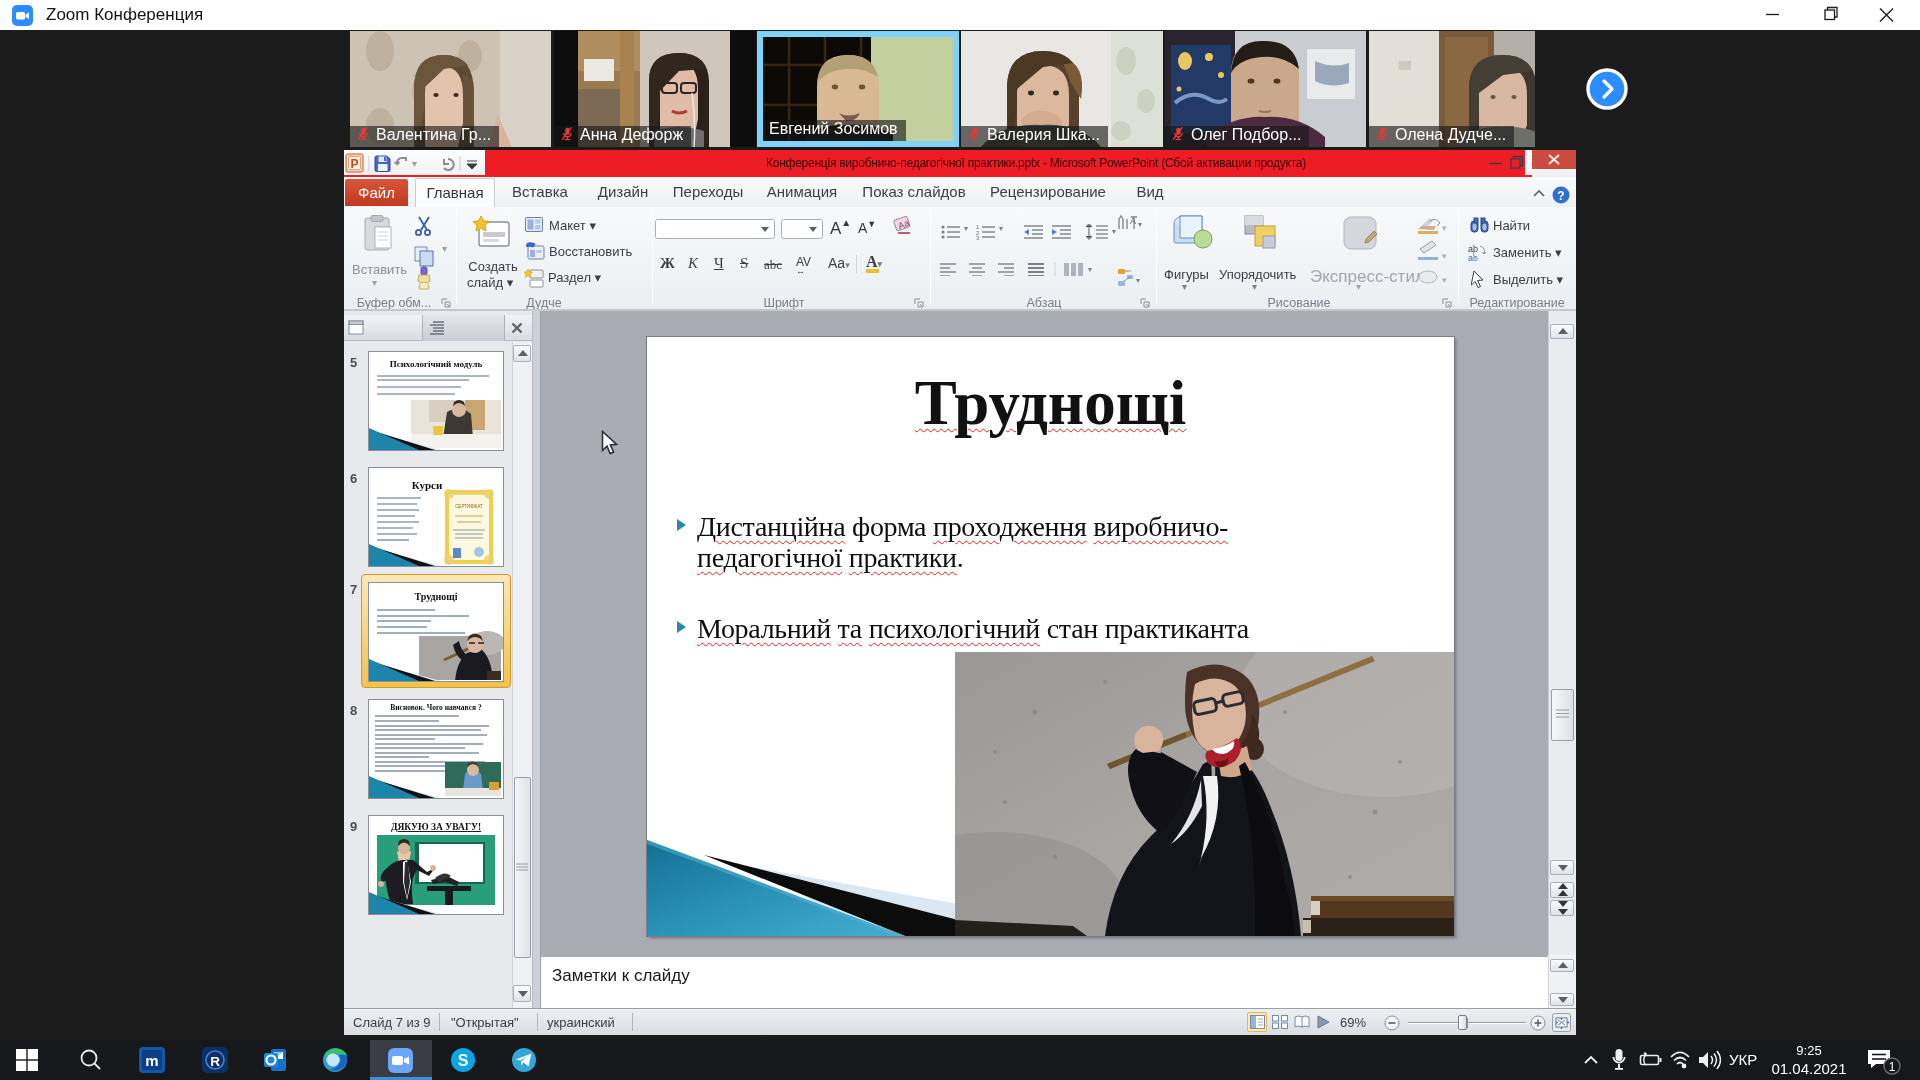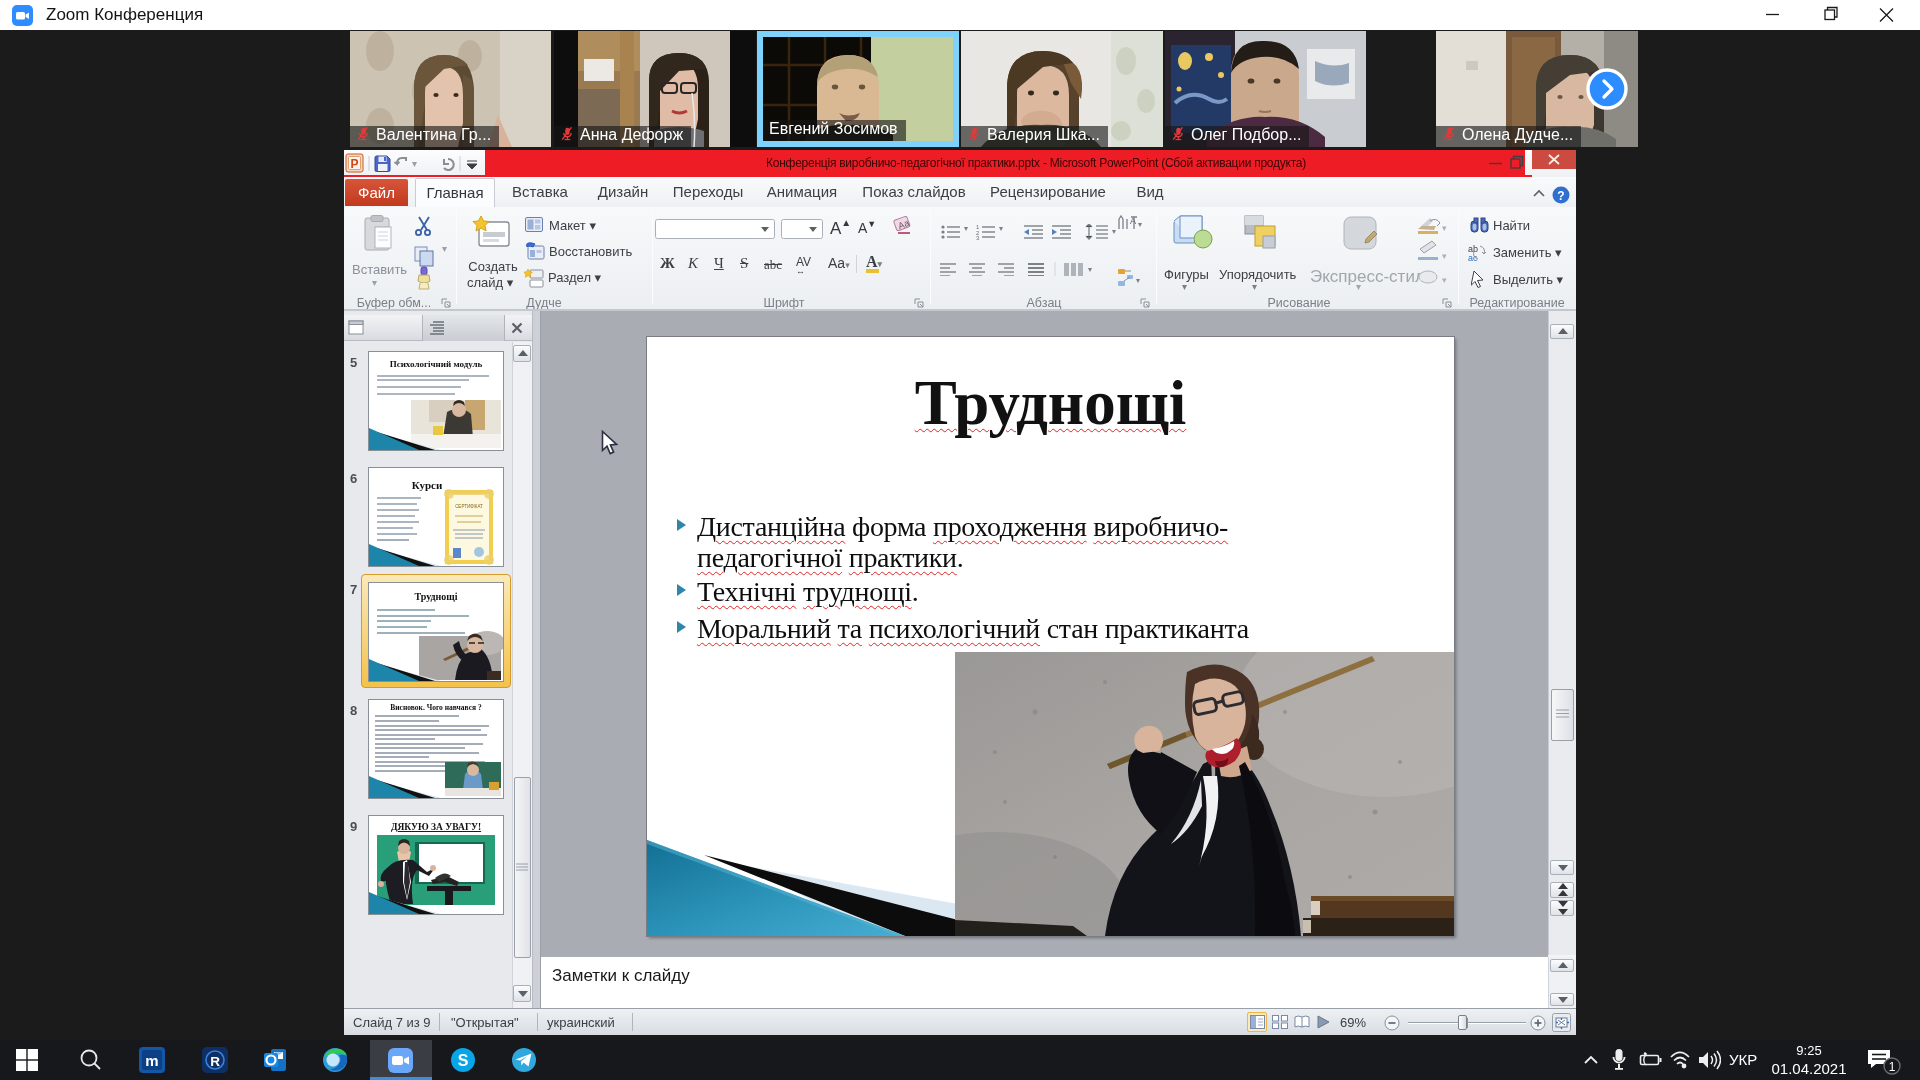--- a/index.html
+++ b/index.html
@@ -167,21 +167,21 @@
  <div class="vlabel"><svg class="micoff" viewBox="0 0 16 16">
         <g fill="#e23a3a">
           <rect x="6" y="1.5" width="5" height="8" rx="2.5"></rect>
           <path d="M3.5 7.5 a5 5 0 0 0 10 0 h-1.6 a3.4 3.4 0 0 1-6.8 0Z"></path>
           <rect x="7.7" y="12" width="1.6" height="3"></rect>
           <rect x="5.2" y="14.2" width="6.6" height="1.4"></rect>
         </g>
         <line x1="2.5" y1="15" x2="13" y2="1" stroke="#e23a3a" stroke-width="1.6"></line>
       </svg>Олег Подбор...</div>
 </div>
-<div class="vid" style="left:1436px;width:202px">
+<div class="vid" style="left:1369px;width:166px">
  <svg width="202" height="116" viewBox="0 0 202 116">
   <rect width="202" height="116" fill="#ded8cc"></rect>
   <rect x="70" width="55" height="116" fill="#7a5a3c"></rect>
   <rect x="76" y="6" width="43" height="110" fill="#8a6844"></rect>
   <rect x="0" width="70" height="116" fill="#e4dfd6"></rect>
   <rect x="30" y="30" width="12" height="9" fill="#cfc9bd"></rect>
   <rect x="125" width="77" height="116" fill="#b4b0a8"></rect>
   <rect x="168" width="34" height="116" fill="#8e8b85"></rect>
   <path d="M100 116 V58 Q100 24 134 24 Q168 24 168 62 V116 Z" fill="#3d3730"></path>
   <path d="M110 116 V62 Q110 36 134 36 Q158 36 158 64 V94 L150 116 Z" fill="#d9b8a2"></path>
@@ -716,21 +716,20 @@
             <stop offset="0" stop-color="#136f94"></stop>
             <stop offset=".55" stop-color="#2d95ba"></stop>
             <stop offset="1" stop-color="#45aed2"></stop>
           </linearGradient>
      <polygon points="0,3 258,99 0,99" fill="url(#tg)"></polygon>
      <polygon points="0,3 258,99 250,99 0,7" fill="#58b6d6" opacity=".5"></polygon>
    </svg>
    <div class="abs" style="left:0;top:30px;width:807px;height:90px;text-align:center;font-family:'Liberation Serif',serif;font-weight:bold;font-size:63px;color:#111"><span class="sq">Труднощі</span></div>
    <div class="bul" style="top:174px"><span class="tri"></span><span class="sq">Дистанційна</span> форма <span class="sq">проходження</span>&nbsp;<span class="sq">виробничо-</span></div>
    <div class="bul" style="top:205px;padding-left:50px"><span class="sq">педагогічної</span> <span class="sq">практики</span>.</div>
-   <div class="bul" style="top:239px"><span class="tri"></span><span class="sq">Технічні</span> <span class="sq">труднощі</span>.</div>
    <div class="bul" style="top:276px"><span class="tri"></span><span class="sq">Моральний</span> <span class="sq">та</span> <span class="sq">психологічний</span> стан практиканта</div>
    <svg class="abs" style="left:308px;top:315px" width="499" height="284" viewBox="0 0 499 284">
      <linearGradient id="wbg" x1="0" y1="0" x2="1" y2="1">
             <stop offset="0" stop-color="#9a9896"></stop>
             <stop offset=".5" stop-color="#a8a5a2"></stop>
             <stop offset="1" stop-color="#aeaba8"></stop>
           </linearGradient>
      <rect width="499" height="284" fill="url(#wbg)"></rect>
      <ellipse cx="430" cy="50" rx="150" ry="95" fill="#bab7b4" opacity=".55"></ellipse>
      <ellipse cx="40" cy="250" rx="130" ry="70" fill="#939190" opacity=".6"></ellipse>

